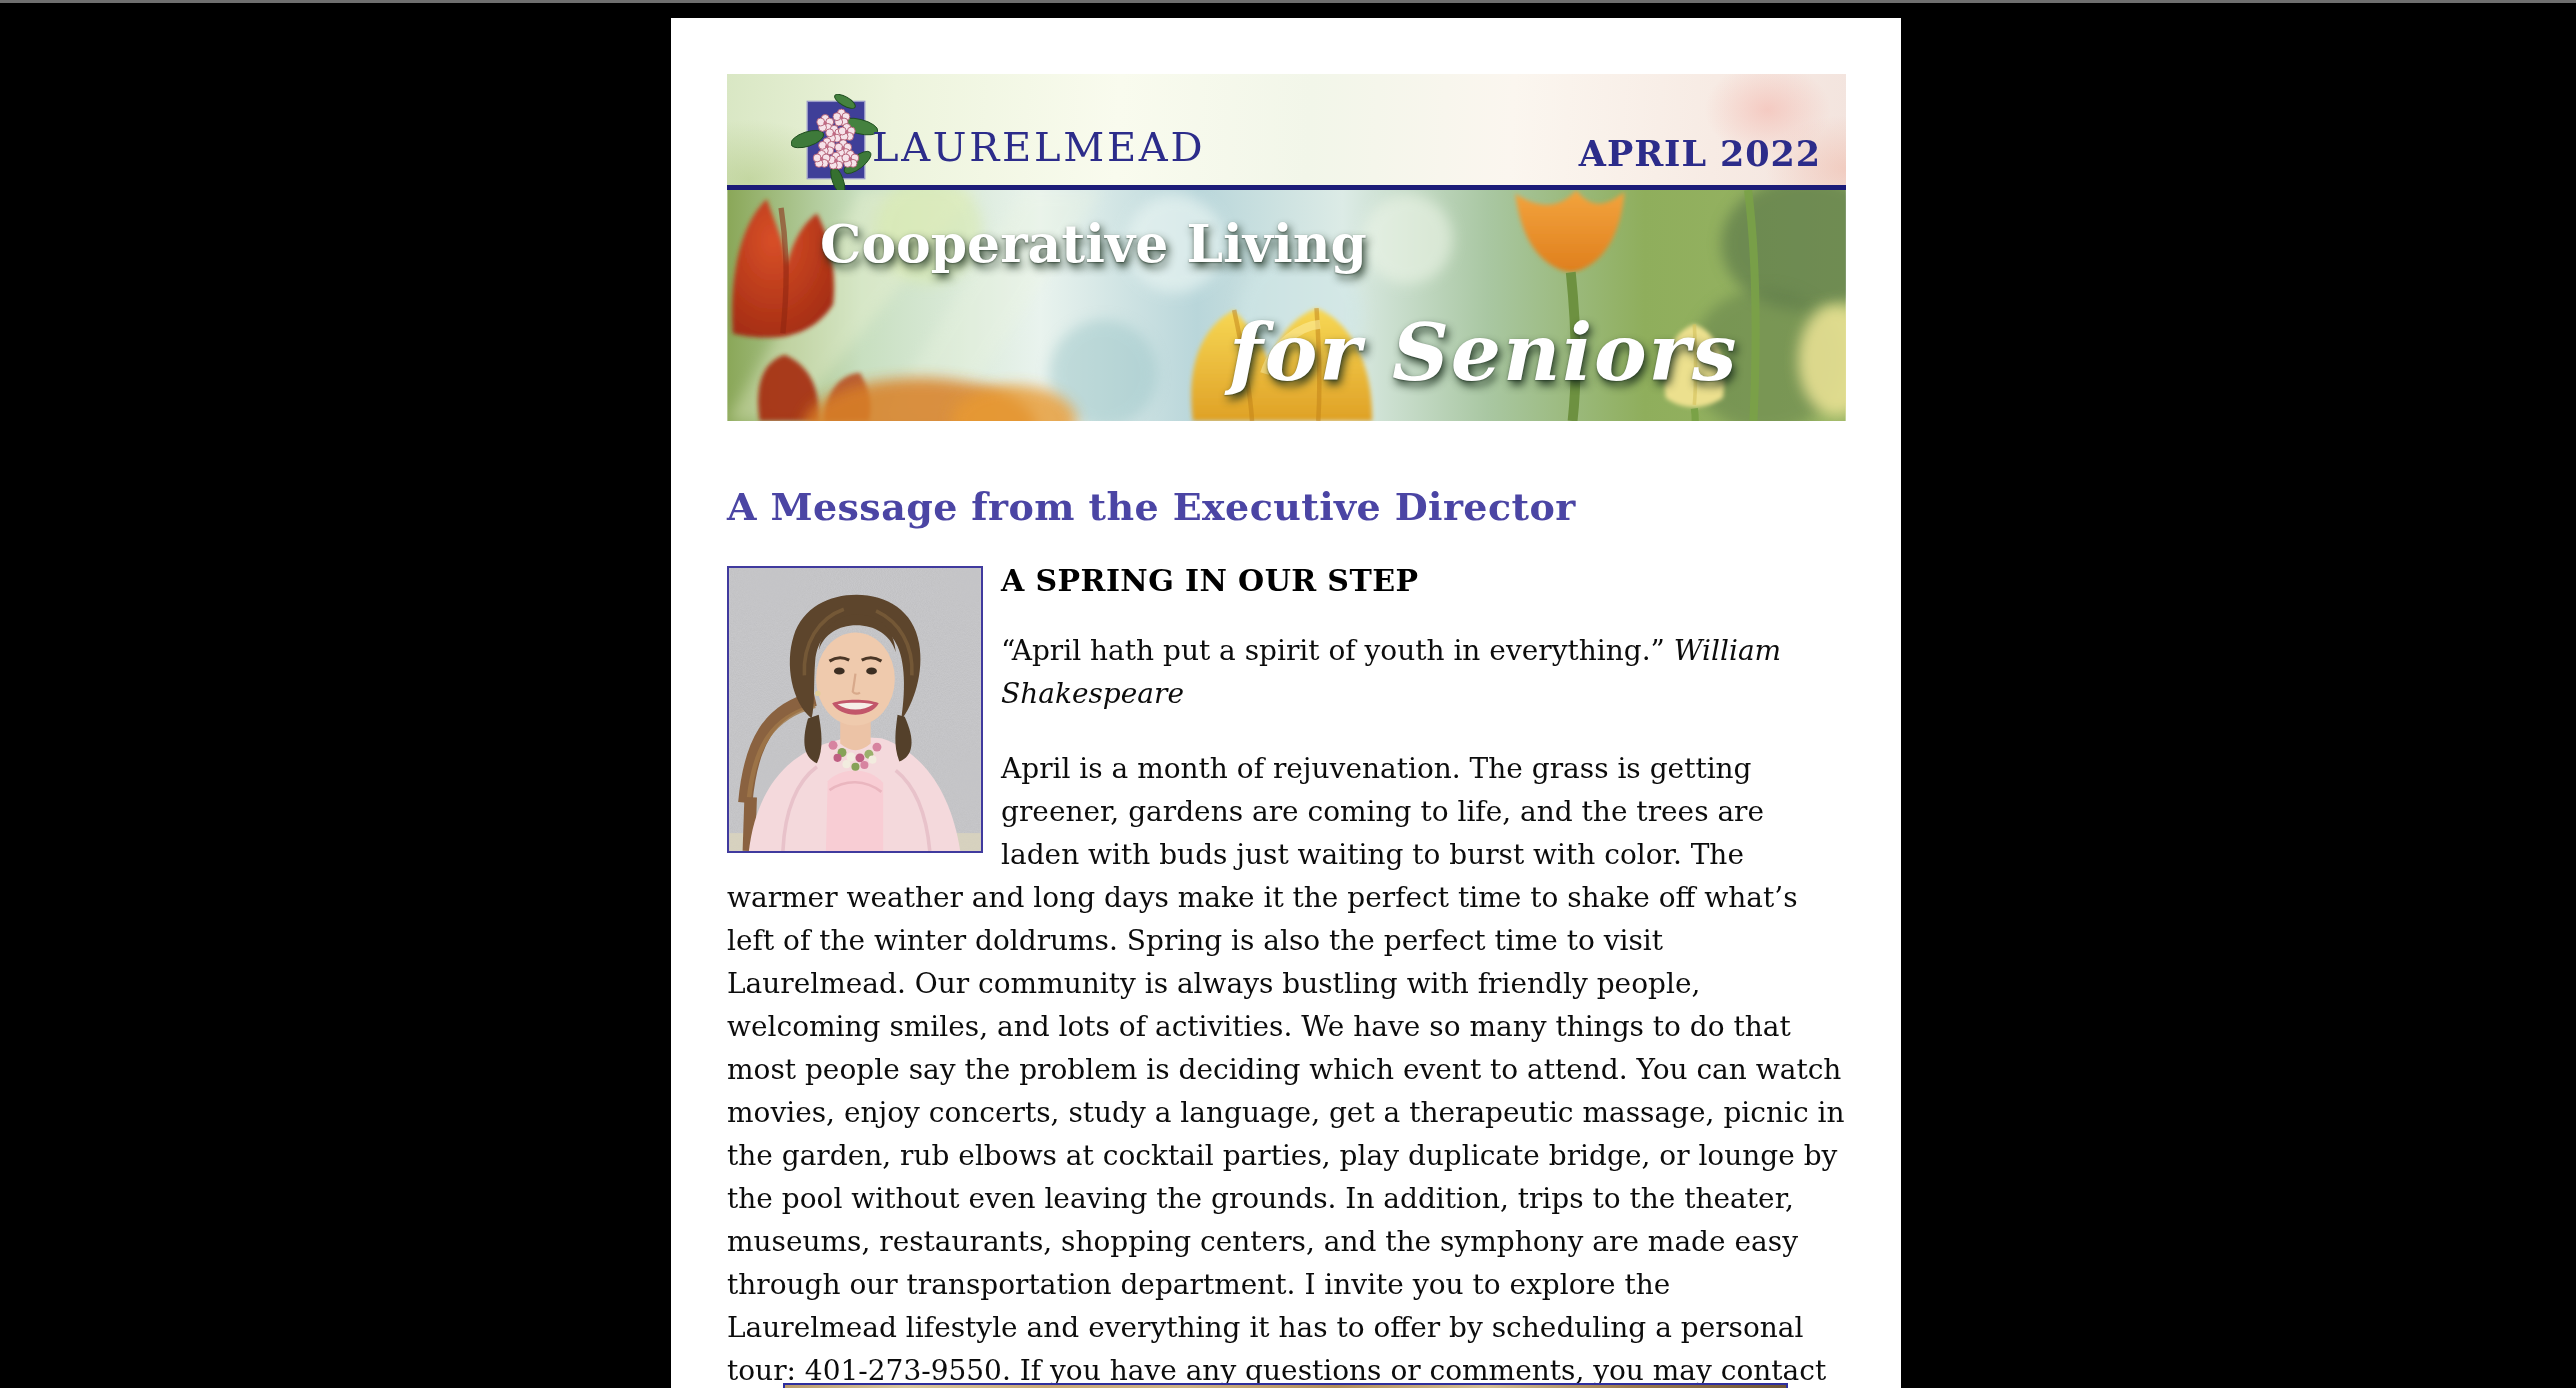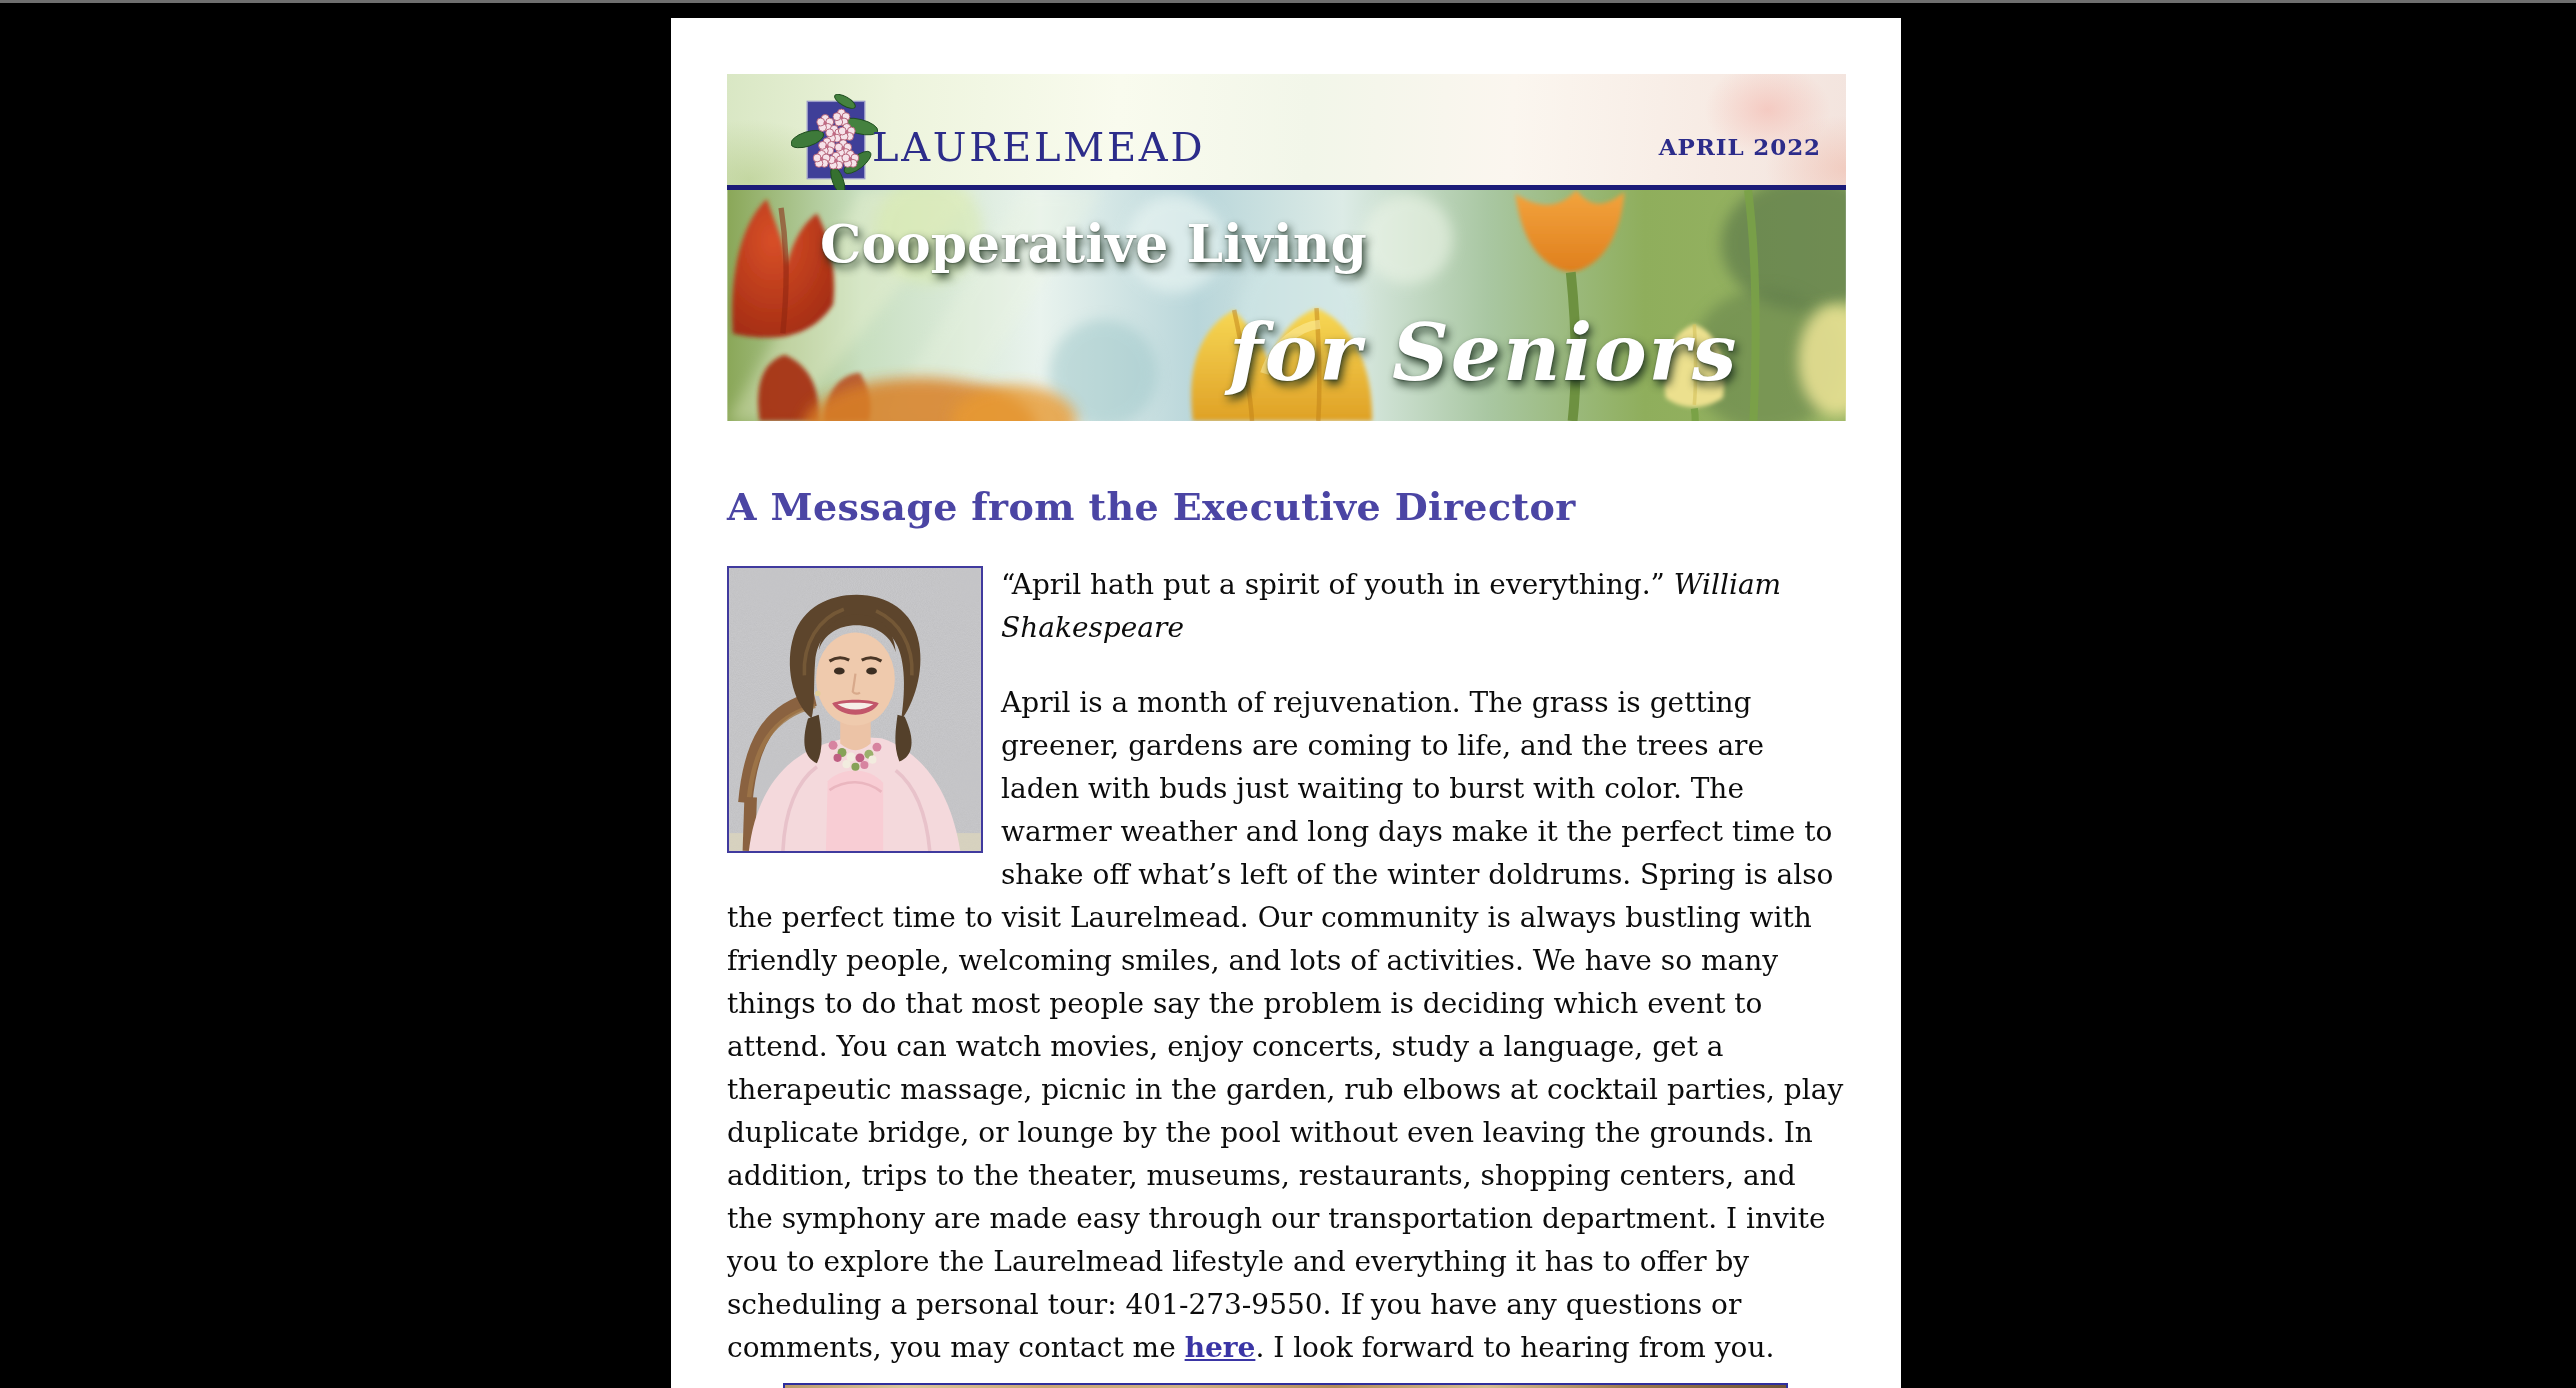--- a/index.html
+++ b/index.html
@@ -9,21 +9,21 @@
   .column{position:absolute;left:671px;top:18px;width:1230px;height:1370px;background:#ffffff;}
   .banner{position:relative;margin:56px 0 0 56px;width:1119px;}
   .masthead{position:relative;height:111px;
     background:
       radial-gradient(90px 67px at 93% 32%, rgba(243,178,168,.55), rgba(243,178,168,0) 70%),
       radial-gradient(116px 76px at 100% 85%, rgba(238,168,148,.40), rgba(238,168,148,0) 70%),
       radial-gradient(143px 85px at 2% 95%, rgba(150,180,90,.35), rgba(150,180,90,0) 70%),
       linear-gradient(93deg,#d9e7c4 0%,#edf4dd 15%,#f9fbee 35%,#f2f6e9 52%,#fbf6ef 70%,#f7ebe4 88%,#f3e4de 100%);}
   .logo{position:absolute;left:64px;top:12.5px;width:90px;height:106px;}
   .brand{position:absolute;left:145px;top:50px;font-size:40px;letter-spacing:2.7px;color:#2c2c8a;font-weight:400;white-space:nowrap;}
-  .issue{position:absolute;right:25px;top:59px;font-size:23px;font-weight:bold;color:#2c2c8a;letter-spacing:0.9px;white-space:nowrap;}
+  .issue{position:absolute;right:25px;top:59px;font-size:35px;font-weight:bold;color:#2c2c8a;letter-spacing:0.9px;white-space:nowrap;}
   .divider{height:4.5px;background:#1c1c78;}
   .photo-banner{position:relative;height:231px;overflow:hidden;}
   .photo-banner svg{position:absolute;left:0;top:0;}
   .tagline1,.tagline2{position:absolute;color:#ffffff;font-weight:bold;white-space:nowrap;
     text-shadow:2.7px 4.5px 8px rgba(22,42,26,.85), 0 0.9px 1.8px rgba(22,42,26,.55);}
   .tagline1{left:93px;top:23px;font-size:52px;}
   .tagline2{left:502px;top:116px;font-size:79px;font-style:italic;letter-spacing:1.8px;}
   h1.section-title{margin:63px 56px 0;font-size:38px;font-weight:700;color:#4b45a4;letter-spacing:0.4px;}
   .article{margin:34px 56px 0;font-size:28px;line-height:43px;color:#0c0c0c;}
   .portrait{float:left;width:252px;height:283px;border:2.7px solid #403a9e;margin:3.6px 18px 5.4px 0;}
@@ -189,20 +189,21 @@
           <circle cx="156" cy="208" r="5" fill="#9ab06b"></circle>
             <circle cx="165" cy="200" r="5" fill="#d784a0"></circle>
           <circle cx="121" cy="212" r="4.5" fill="#bf5f83"></circle>
             <circle cx="131" cy="219" r="4.5" fill="#f2ecdf"></circle>
           <circle cx="141" cy="222" r="4.5" fill="#86a258"></circle>
             <circle cx="151" cy="220" r="4.5" fill="#d784a0"></circle>
           <circle cx="160" cy="214" r="4.5" fill="#f2ecdf"></circle>
         </g>
       </svg>
 
+      <h2 class="headline">A SPRING IN OUR STEP</h2>
 
       <p class="quote"><span>“April hath put a spirit of youth in everything.” </span><em>William Shakespeare</em></p>
 
       <p class="body"><span>April is a month of rejuvenation. The grass is getting greener, gardens are coming to life, and the trees are laden with buds just waiting to burst with color. The warmer weather and long days make it the perfect time to shake off what’s left of the winter doldrums. Spring is also the perfect time to visit Laurelmead. Our community is always bustling with friendly people, welcoming smiles, and lots of activities. We have so many things to do that most people say the problem is deciding which event to attend. You can watch movies, enjoy concerts, study a language, get a therapeutic massage, picnic in the garden, rub elbows at cocktail parties, play duplicate bridge, or lounge by the pool without even leaving the grounds. In addition, trips to the theater, museums, restaurants, shopping centers, and the symphony are made easy through our transportation department. I invite you to explore the Laurelmead lifestyle and everything it has to offer by scheduling a personal tour: 401-273-9550. If you have any questions or comments, you may contact me </span><a class="contact">here</a><span>. I look forward to hearing from you.</span></p>
     </div>
 
     <div class="peek"></div>
   </div>
 </div>
 

